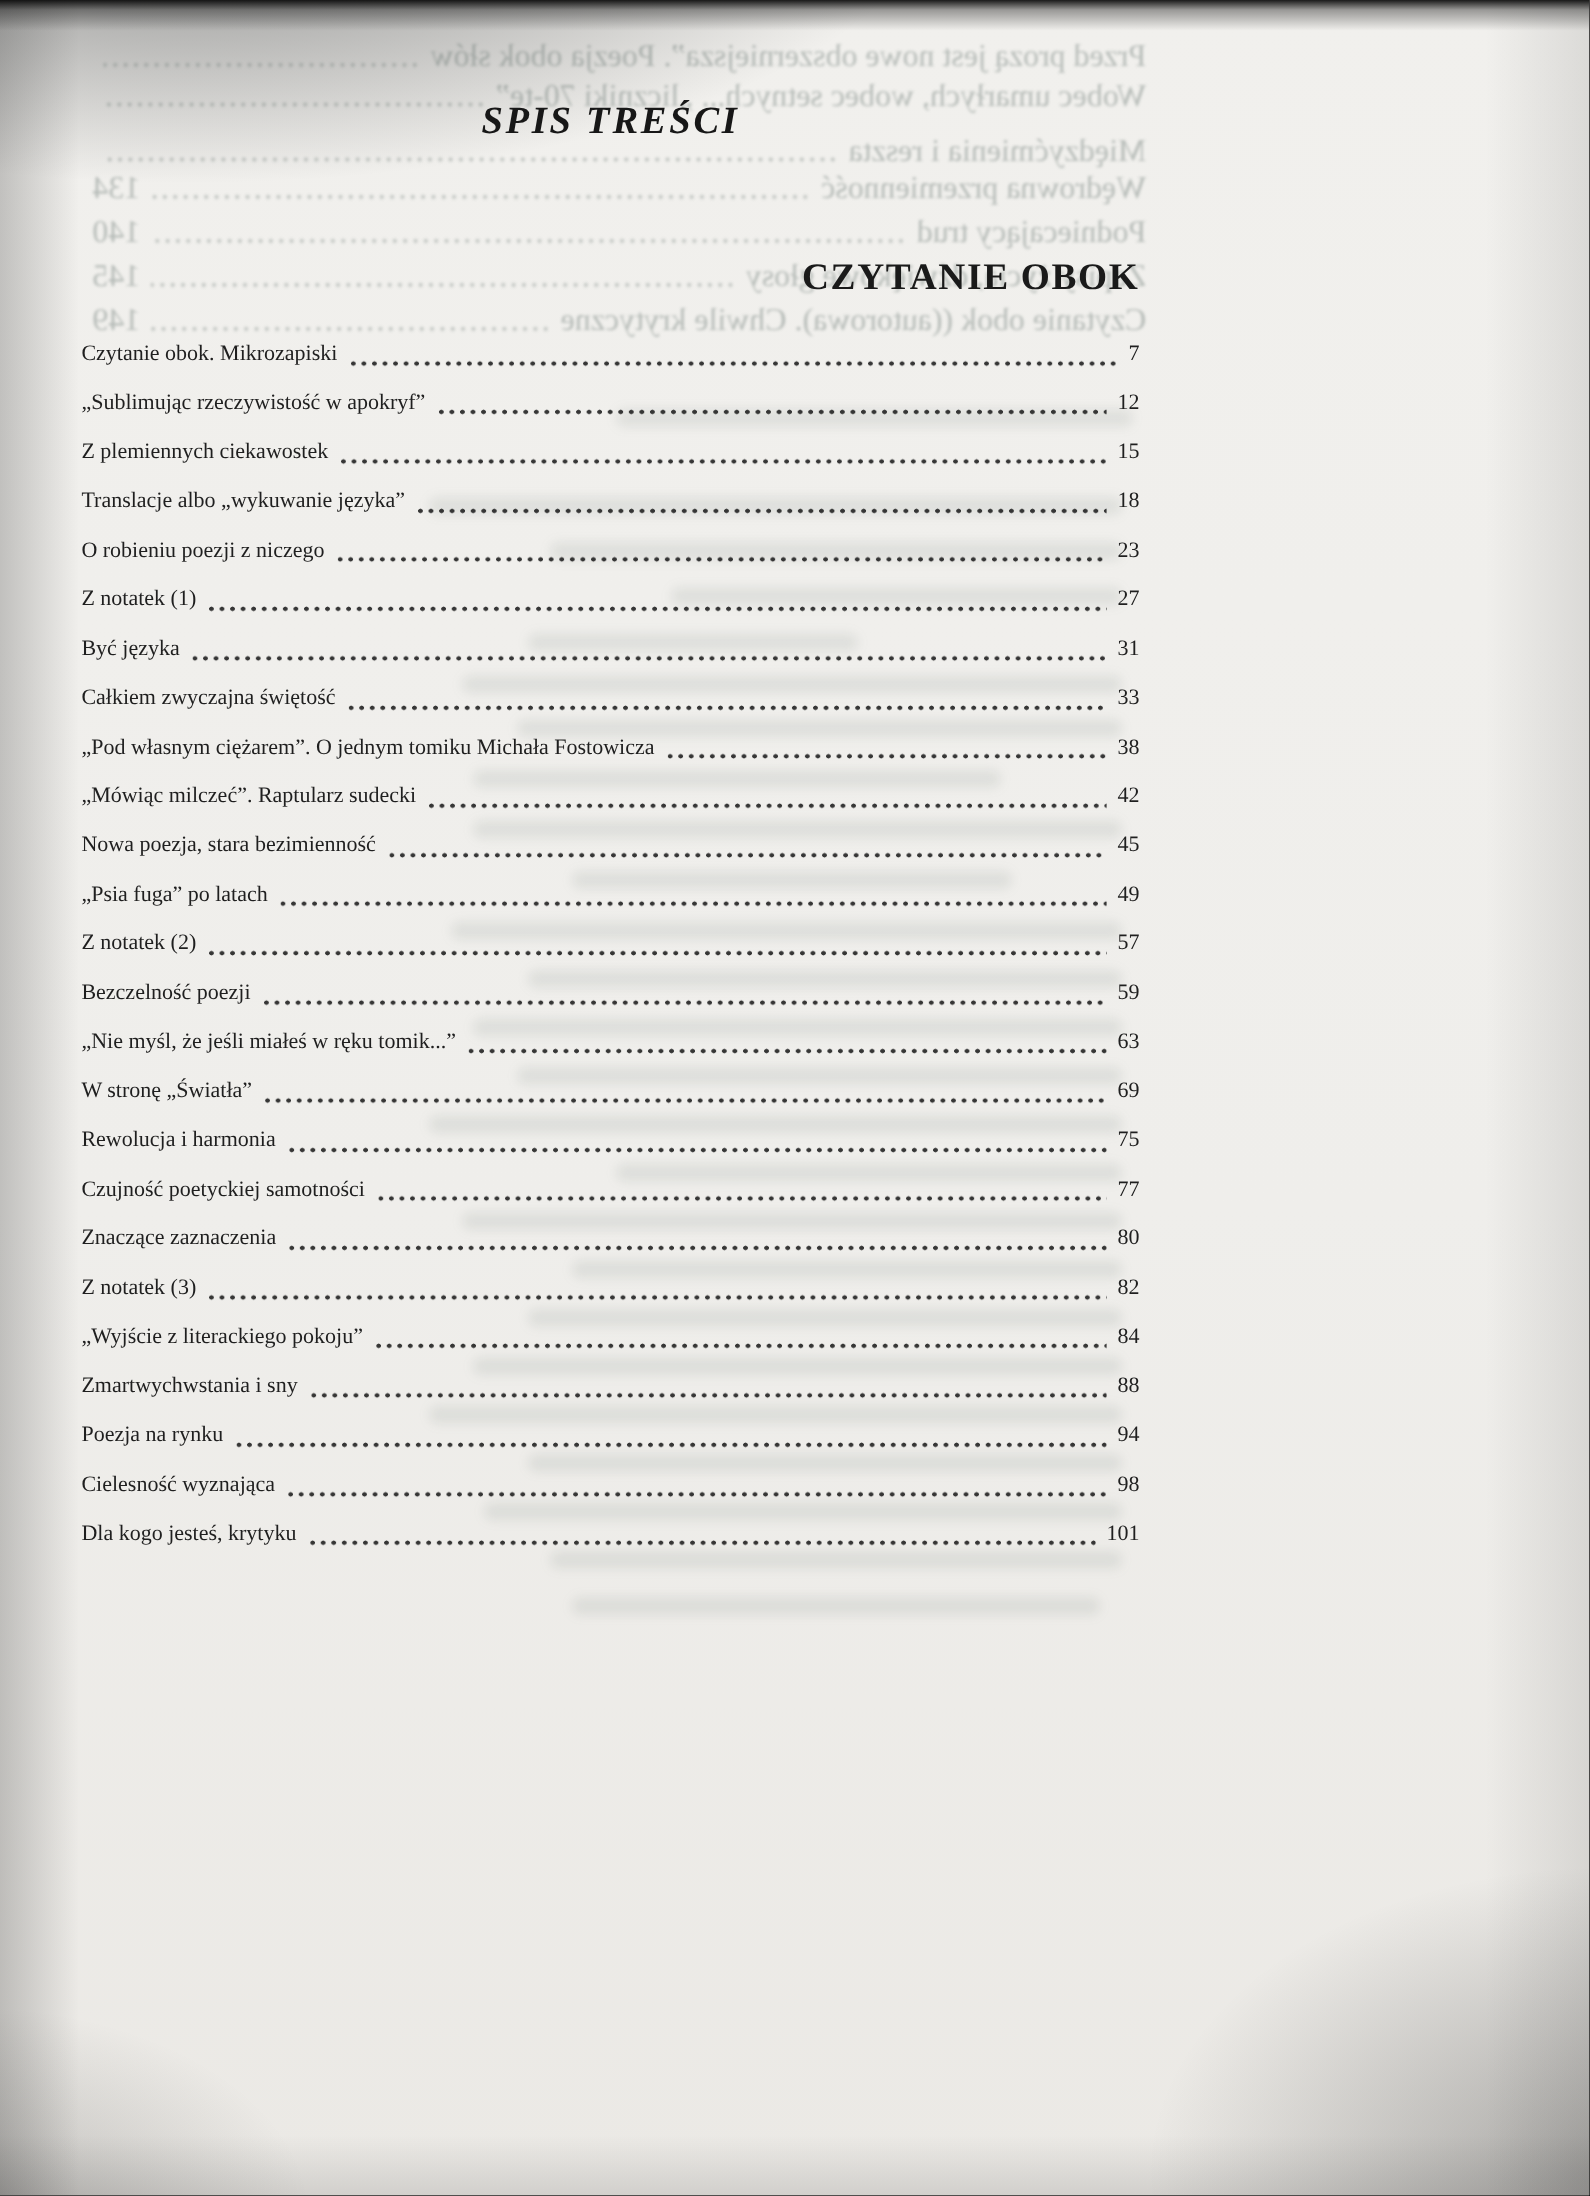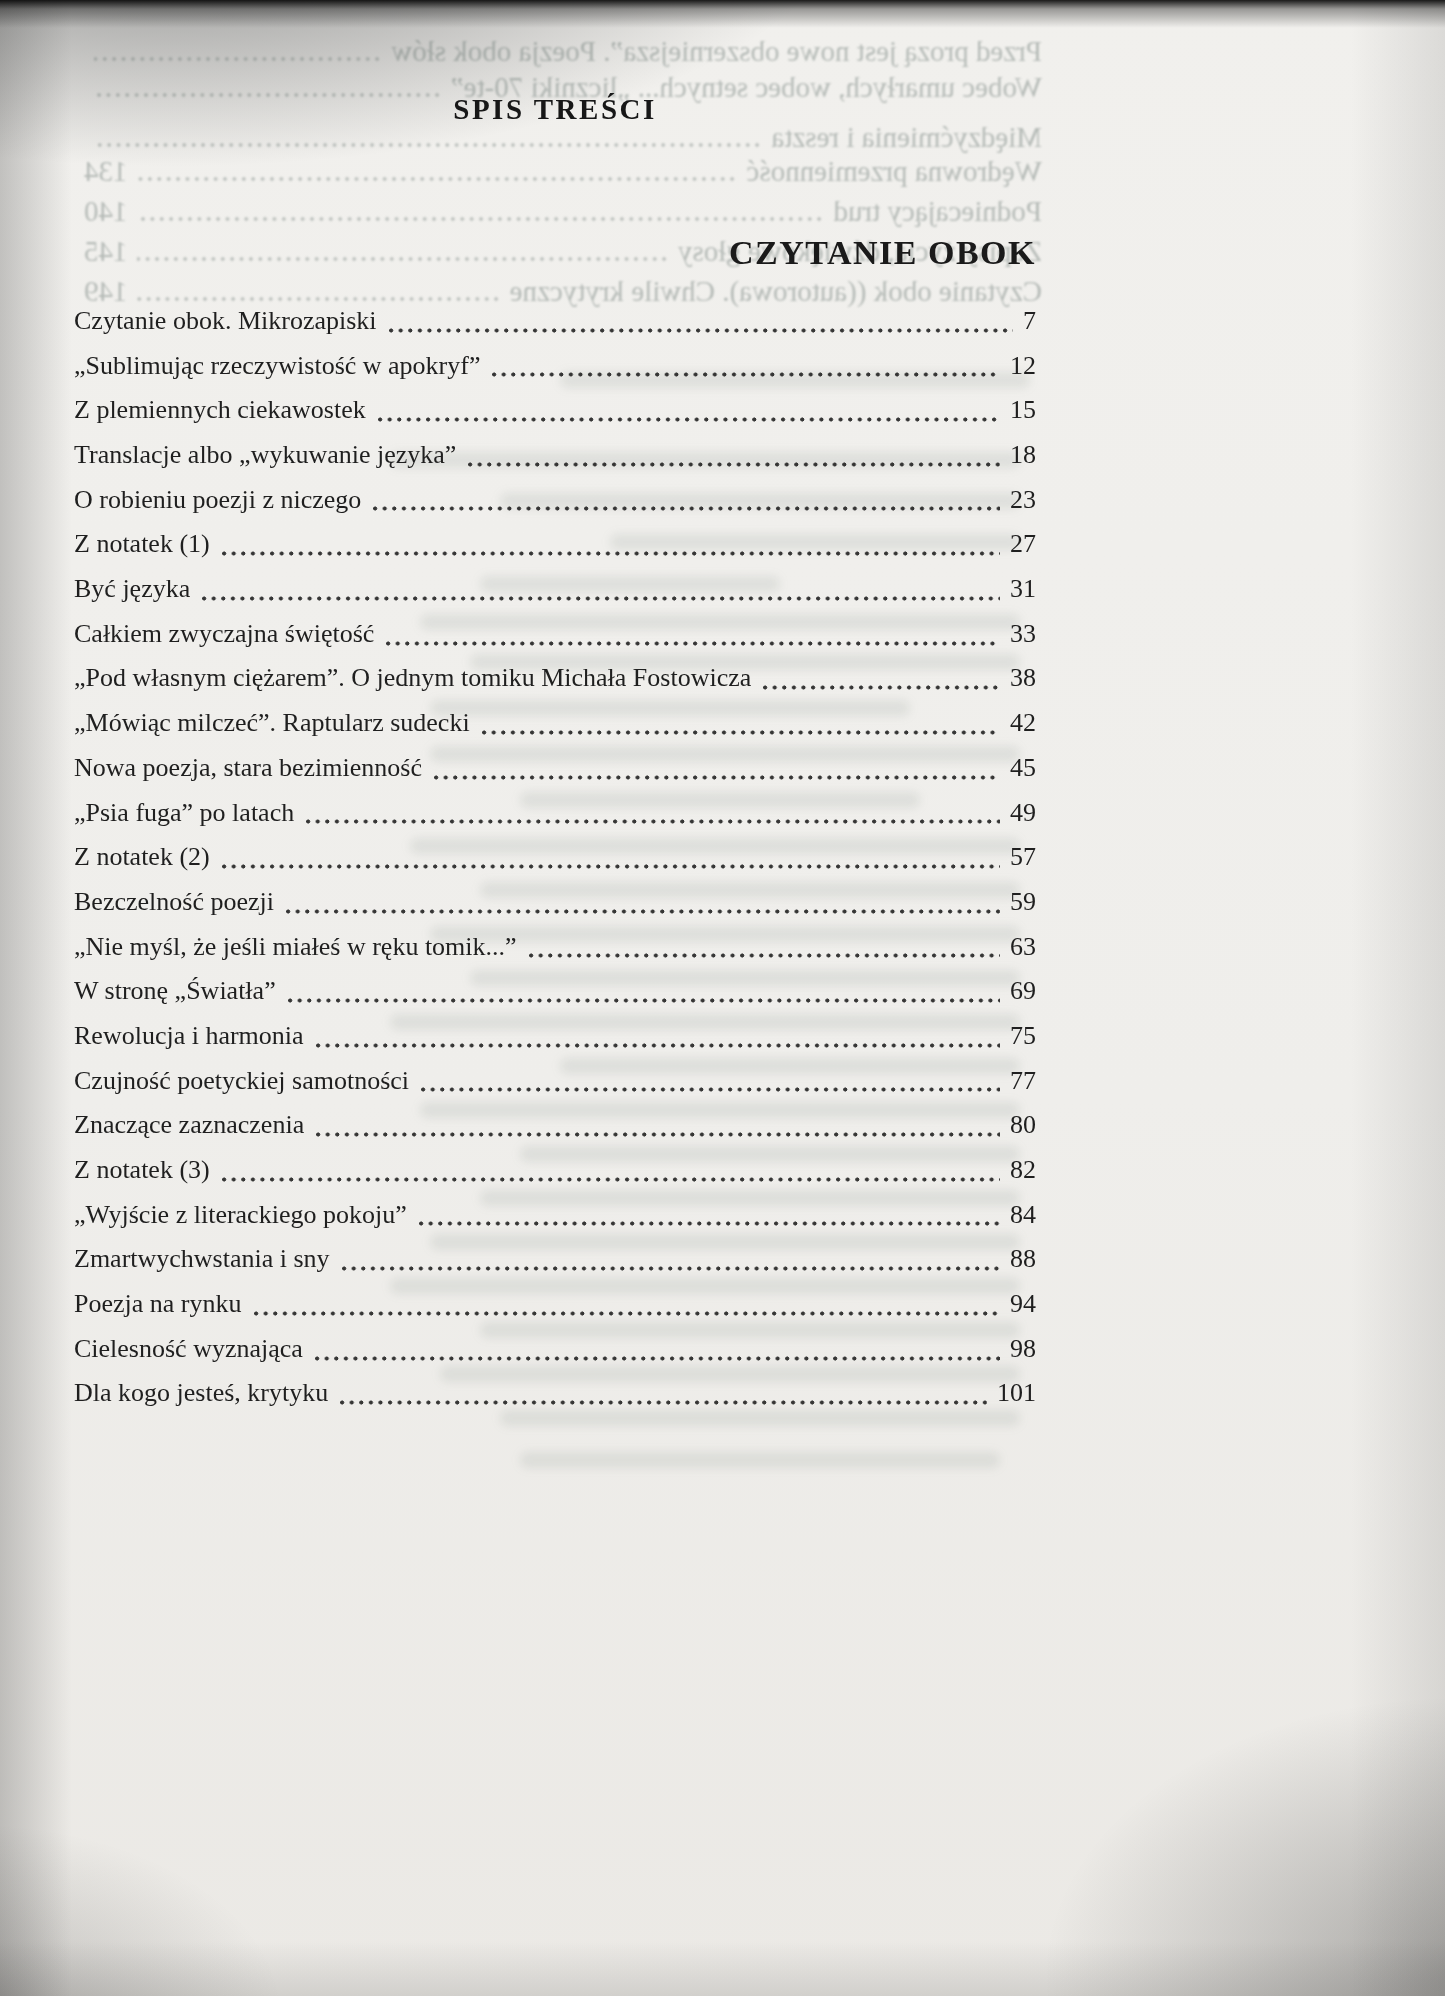--- a/index.html
+++ b/index.html
@@ -10,27 +10,27 @@
       linear-gradient(180deg, rgba(8,8,8,0.92) 0px, rgba(10,10,10,0.38) 9px, rgba(10,10,10,0) 28px),
       radial-gradient(1100px 430px at 12% -5%, rgba(18,20,22,0.50), rgba(18,20,22,0) 62%),
       linear-gradient(90deg, rgba(25,25,25,0.22) 0px, rgba(25,25,25,0) 72px),
       linear-gradient(270deg, rgba(25,25,25,0.10) 0px, rgba(25,25,25,0) 95px),
       radial-gradient(640px 430px at 101% 99%, rgba(15,15,15,0.30), rgba(15,15,15,0) 65%),
       radial-gradient(520px 320px at -2% 101%, rgba(15,15,15,0.22), rgba(15,15,15,0) 60%),
       linear-gradient(0deg, rgba(25,25,25,0.12) 0px, rgba(25,25,25,0) 55px),
       linear-gradient(180deg, #f1f0ed 0%, #efeeeb 55%, #ebe9e5 100%);
   }
   .content{position:absolute;left:74px;top:0;width:962px;z-index:3;}
-  h1.page-title{margin:88px 0 0;text-align:center;font-size:29px;line-height:43px;
-    letter-spacing:2.5px;font-weight:700;color:#171717;}
+  h1.page-title{margin:88px 0 0;text-align:center;font-size:35px;line-height:43px;
+    letter-spacing:2.5px;font-weight:700;color:#171717;font-style:italic;}
   h2.section-heading{margin:102px 0 0;text-align:right;font-size:34px;line-height:40px;
     letter-spacing:1.5px;font-weight:700;color:#1a1a1a;}
   .toc-list{margin-top:26px;}
-  .row{display:flex;align-items:flex-end;line-height:44.7px;height:44.7px;
-    font-size:26px;white-space:nowrap;color:#1f1f1f;}
+  .row{display:flex;align-items:center;line-height:44.7px;height:44.7px;
+    font-size:20px;white-space:nowrap;color:#1f1f1f;}
   .label{flex:0 0 auto;}
   .leader{flex:1 1 auto;position:relative;margin:0 10px 0 12px;min-width:20px;align-self:stretch;}
   .leader::after{content:"";position:absolute;left:0;right:0;bottom:11px;height:5px;
     background-image:radial-gradient(circle at 2.2px 2.5px, rgba(38,38,38,0.92) 1.8px, rgba(38,38,38,0) 2.3px);
     background-size:9.6px 5px;background-repeat:repeat-x;}
   .num{flex:0 0 auto;}
   
   .ghost-top{position:absolute;left:84px;top:0;width:958px;height:330px;z-index:1;
     transform:scaleX(-1);filter:blur(1.3px);opacity:0.40;color:#5d6c67;pointer-events:none;}
   .ghost-top .row{position:absolute;width:100%;font-size:29px;line-height:38px;height:38px;color:#5d6c67;}

